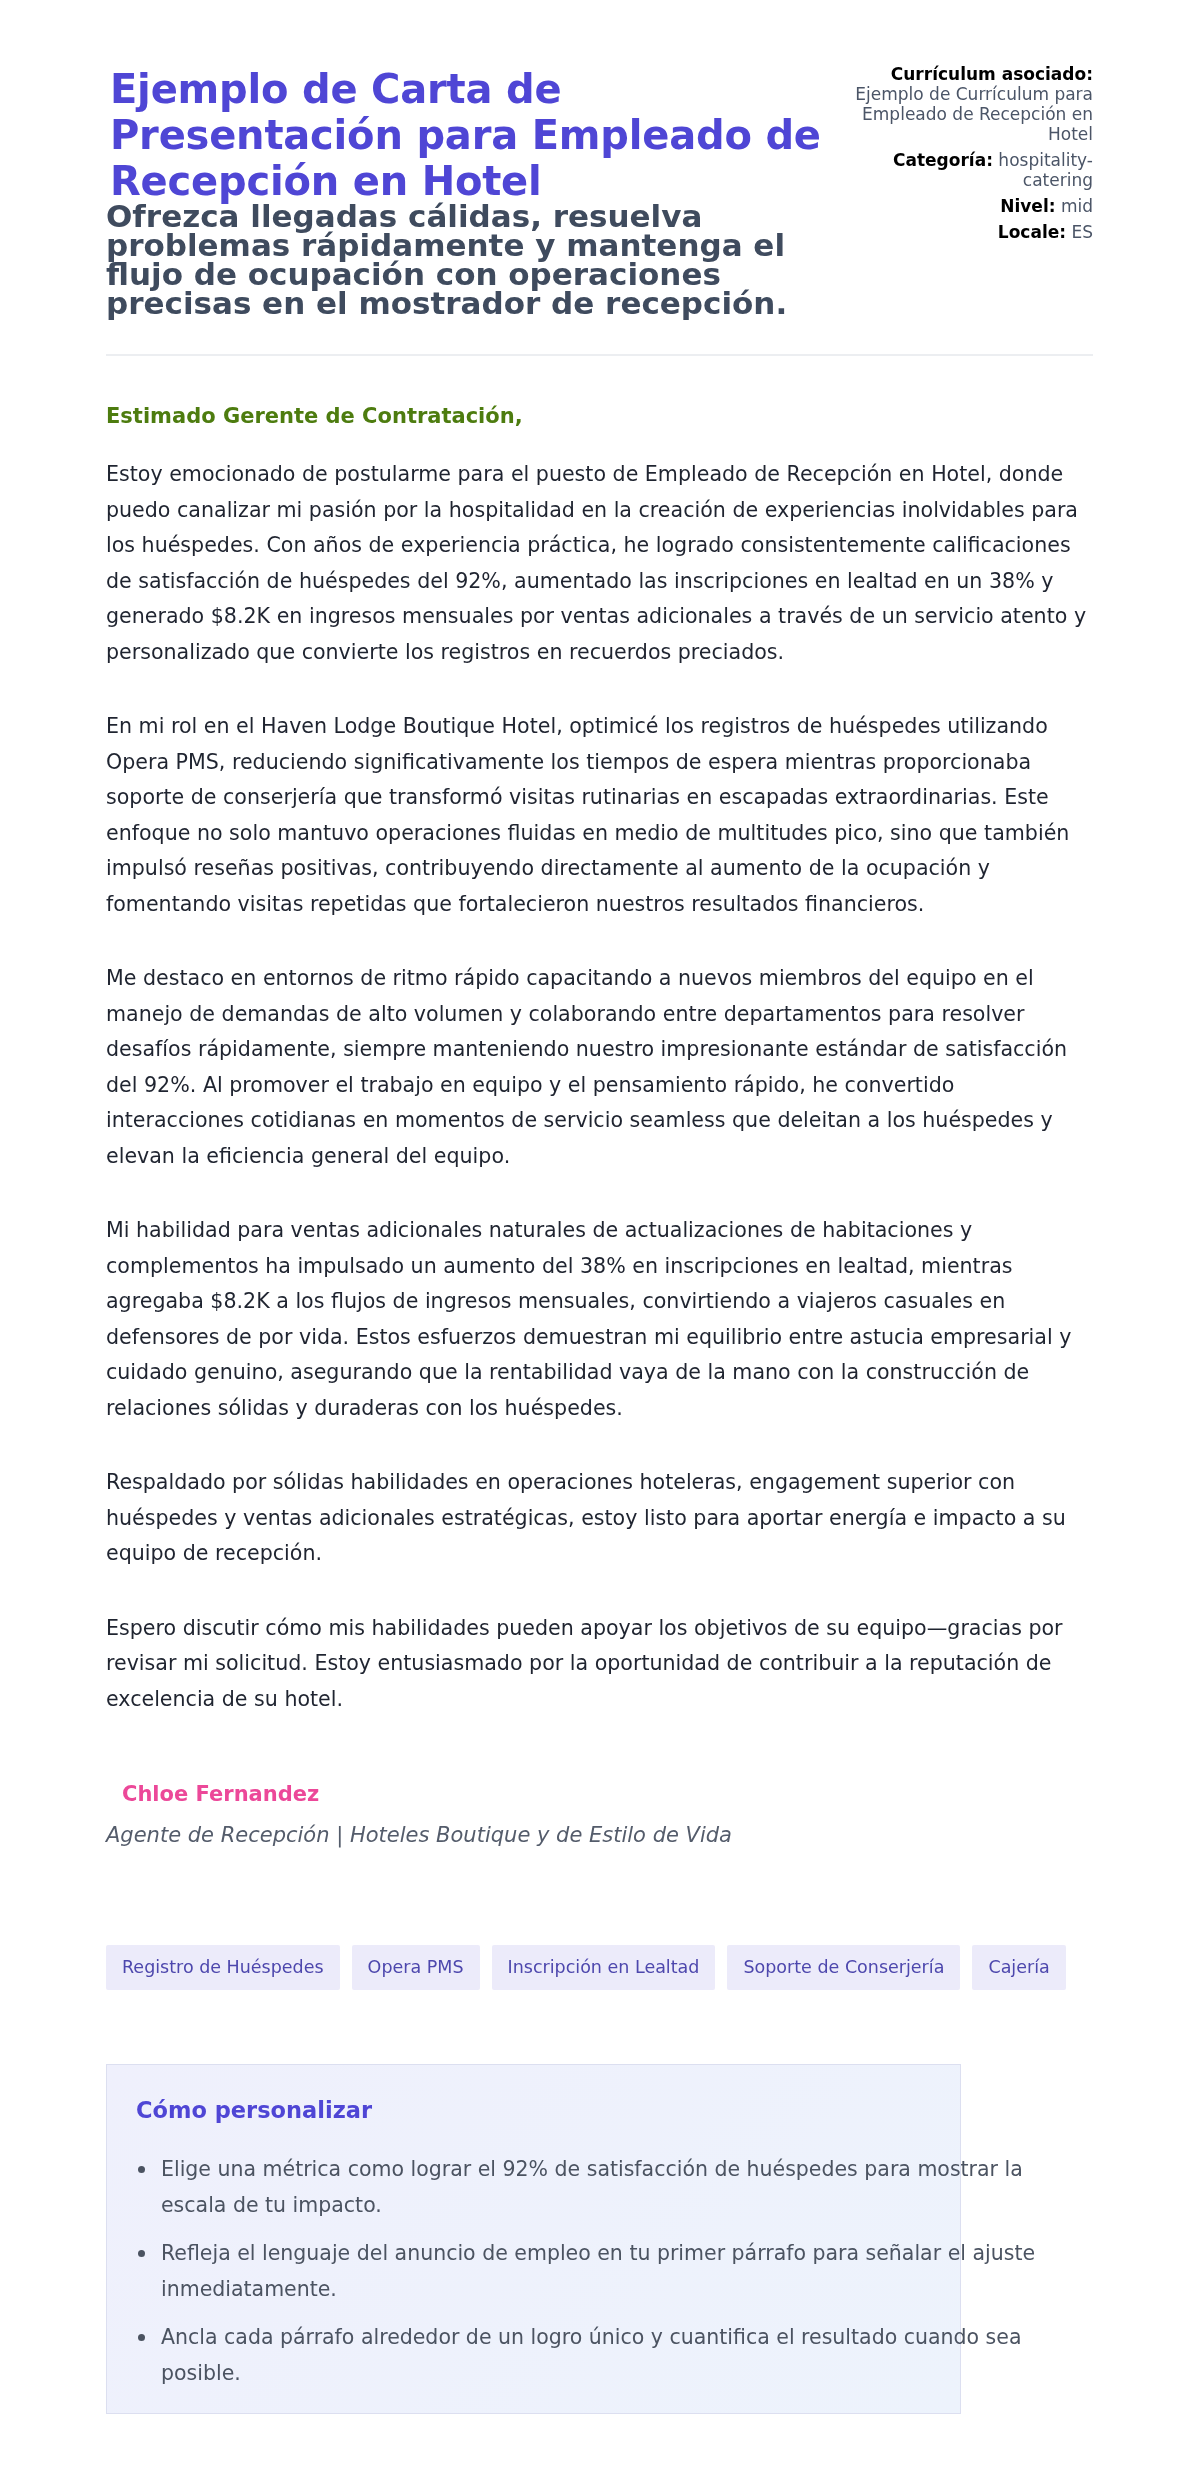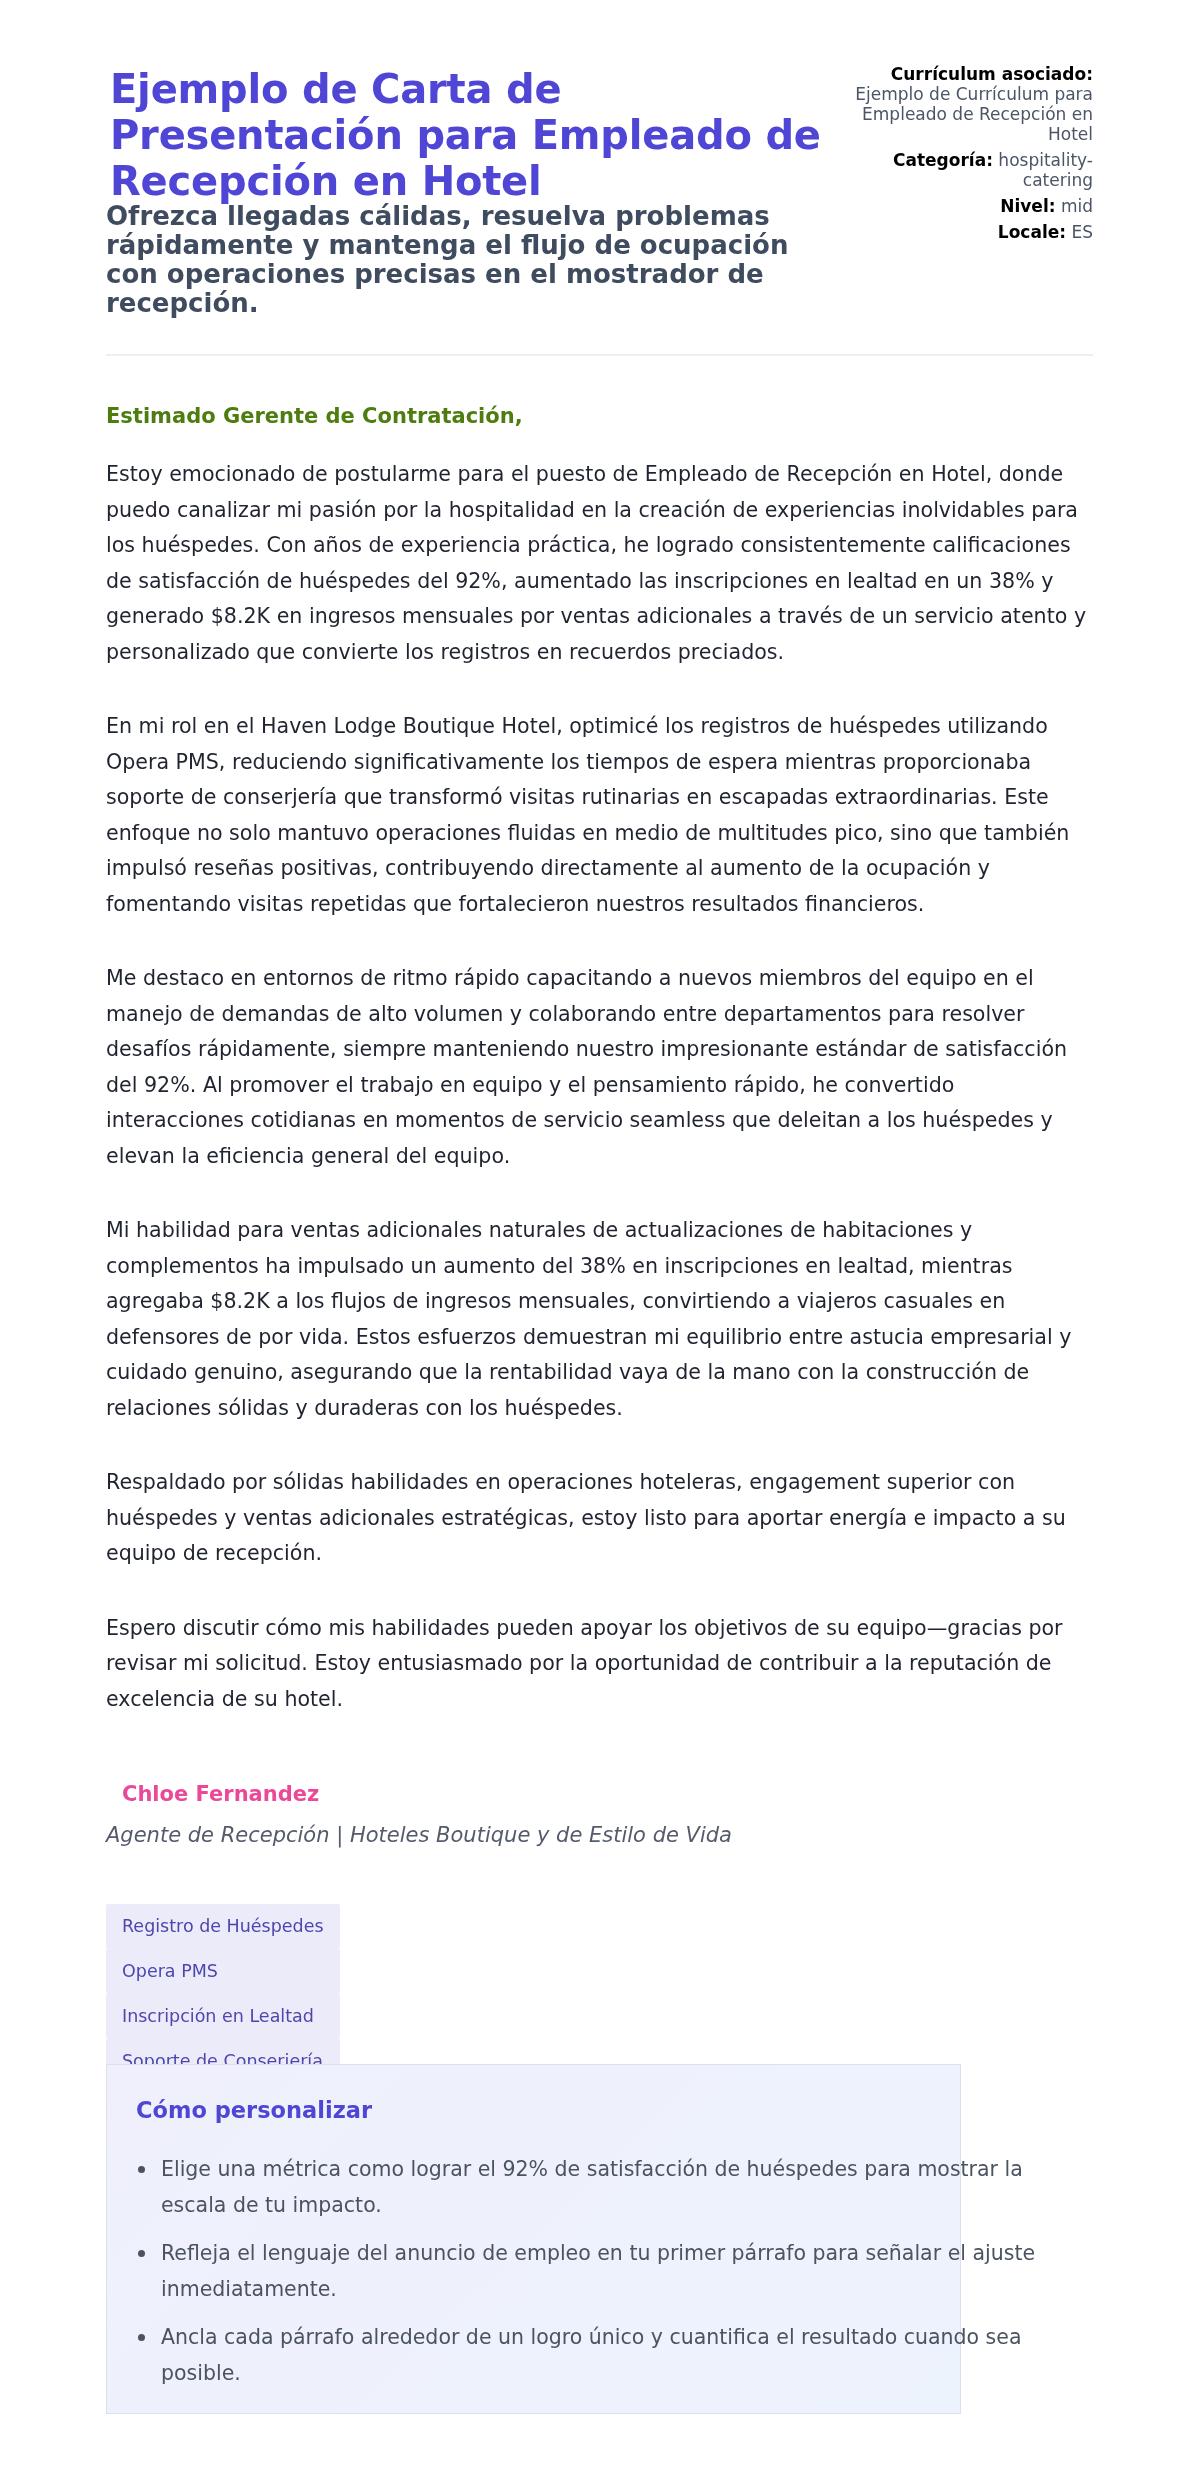--- a/index.html
+++ b/index.html
@@ -1,30 +1,30 @@
 <!DOCTYPE html>
 <html><head>
 <meta charset="utf-8">
 <style>
   html, body { margin: 0; padding: 0; background: #ffffff; }
   body { width: 1200px; height: 2485px; position: relative; font-family: "DejaVu Sans", sans-serif; color: #1f2430; }
   .page { position: absolute; left: 106px; top: 0; width: 987px; }
   .header { position: relative; height: 355px; }
   .title { position: absolute; left: 0; top: 62px; width: 720px; margin: 4px; font-size: 40px; line-height: 46px; font-weight: 700; color: #4f46d5; letter-spacing: -0.2px; }
-  .subtitle { position: absolute; left: 0; top: 202px; width: 690px; margin: 0; font-size: 26px; line-height: 29px; font-weight: 700; color: #3f4b5e; }
+  .subtitle { position: absolute; left: 0; top: 202px; width: 690px; margin: 0; font-size: 31px; line-height: 29px; font-weight: 700; color: #3f4b5e; }
   .meta { position: absolute; right: 0; top: 64px; width: 250px; text-align: right; font-size: 17px; line-height: 20px; color: #4b5567; }
   .meta .row { margin-bottom: 6px; }
   .meta .k { font-weight: 700; color: #000000; }
   .divider { position: absolute; left: 0; top: 354px; width: 987px; height: 2px; background: #eceef1; }
   .greeting { position: absolute; left: 0; top: 402px; margin: 0; font-size: 21px; line-height: 28px; font-weight: 700; color: #4d7c0f; }
   .body { position: absolute; left: 0; top: 457px; width: 987px; }
   .body p { margin: 0 0 39px 0; font-size: 20.6px; line-height: 35.5px; color: #1f2430; }
   .sig-name { position: absolute; left: 16px; top: 1780px; font-size: 21px; line-height: 28px; font-weight: 700; color: #ec4899; }
   .sig-title { position: absolute; left: 0; top: 1821px; font-size: 21px; line-height: 28px; color: #545c6b; font-style: italic; }
-  .tags { position: absolute; left: 0; top: 1904px; display: flex; gap: 0; flex-direction: column; }
+  .tags { position: absolute; left: 0; top: 1945px; display: flex; gap: 12px; }
   .tag { height: 45px; line-height: 45px; padding: 0 16px; background: #ecebfa; color: #4d47ad; font-size: 17.5px; border-radius: 2px; white-space: nowrap; }
   .tips { position: absolute; left: 0; top: 2064px; width: 855px; height: 350px; border: 1px solid #dcdff0; background: linear-gradient(135deg, #eff0fc 0%, #edf3fc 100%); box-sizing: border-box; }
   .tips h2 { position: absolute; left: 29px; top: 30px; margin: 0; font-size: 22.5px; line-height: 30px; font-weight: 700; color: #4f46d5; }
   .tips ul { position: absolute; left: 29px; top: 86px; width: 920px; margin: 0; padding: 0 0 0 25px; list-style: none; }
   .tips li { position: relative; font-size: 20.5px; line-height: 36px; color: #4b5361; margin-bottom: 12px; }
   .tips li .bullet { position: absolute; left: -23px; top: 15px; width: 7px; height: 7px; border-radius: 50%; background: #4b5361; }
 </style>
 </head>
 <body>
 

